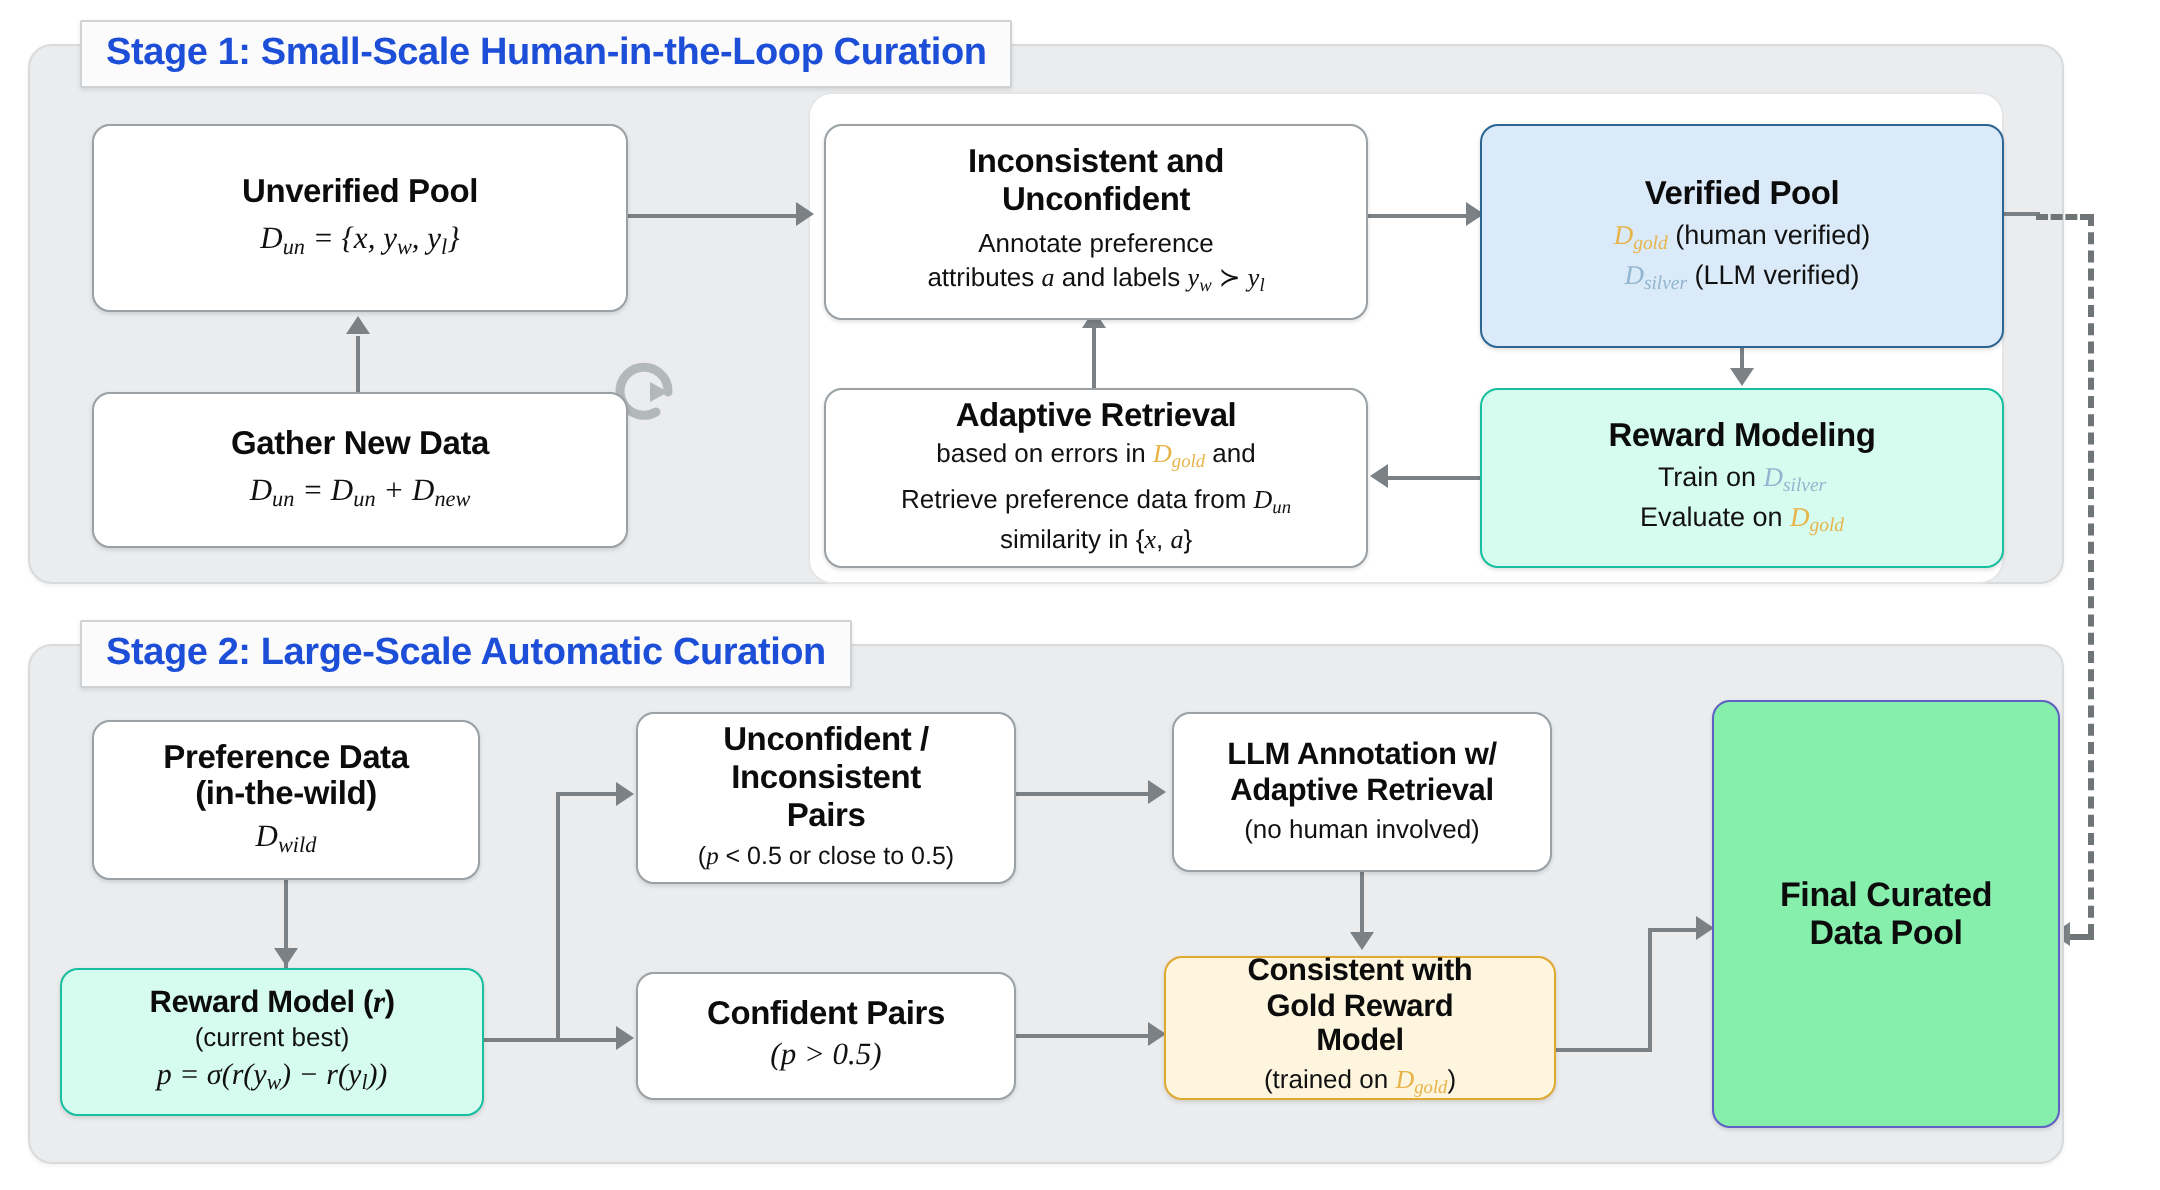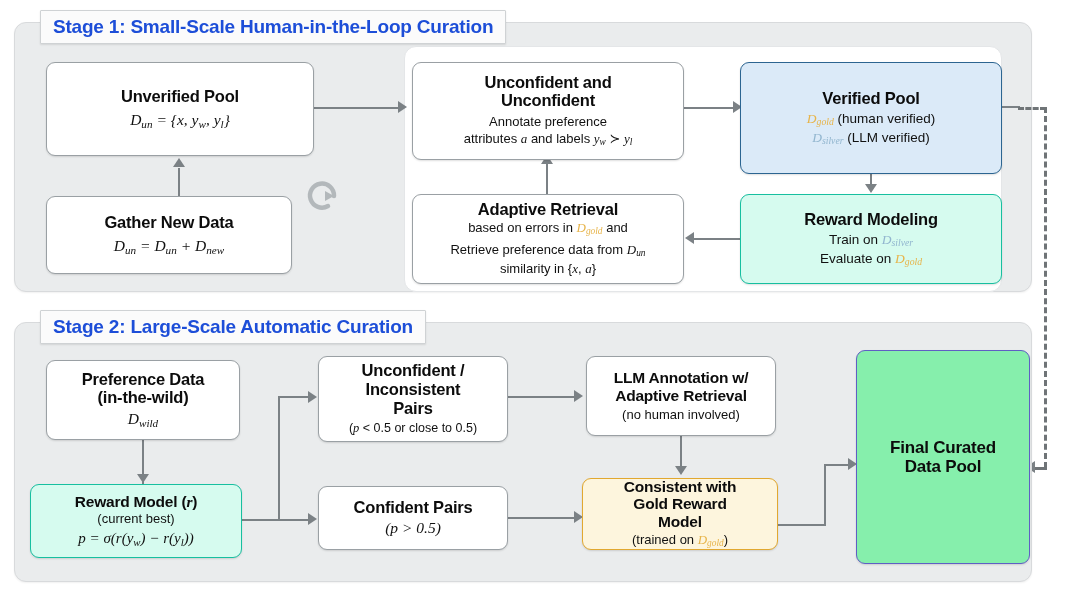--- a/index.html
+++ b/index.html
@@ -93,21 +93,21 @@
 
   
   .blue-node{background:#dbeaf8;border-color:#2c6591;}
   .blue-node .title{color:#0b0b0b;}
   .mint-node{background:#d6fbef;border-color:#17bfa0;}
   .yellow-node{background:#fdf5dd;border-color:#e1a830;}
   .lav-node{background:#86efac;border-color:#5f5fc4;}
 
   
   #unverified-pool{left:46px;top:62px;width:268px;height:94px;}
-  #gather-new-data{left:46px;top:196px;width:246px;height:78px;}
+  #gather-new-data{left:46px;top:196px;width:268px;height:78px;}
   #inner-group-1{left:404px;top:46px;width:596px;height:244px;}
   #verification-annotation{left:412px;top:62px;width:272px;height:98px;}
   #adaptive-retrieval{left:412px;top:194px;width:272px;height:90px;}
   #verified-pool{left:740px;top:62px;width:262px;height:112px;}
   #reward-modeling{left:740px;top:194px;width:262px;height:90px;}
 
   
   #preference-data{left:46px;top:360px;width:194px;height:80px;}
   #reward-model{left:30px;top:484px;width:212px;height:74px;}
   #unconfident-pairs{left:318px;top:356px;width:190px;height:86px;}
@@ -184,21 +184,21 @@
   </div>
 
   <div class="node" id="gather-new-data">
     <div class="title">Gather New Data</div>
     <div class="formula">
       <em class="mi">D</em><span class="sub-ix">un</span> = <em class="mi">D</em><span class="sub-ix">un</span> + <em class="mi">D</em><span class="sub-ix">new</span>
     </div>
   </div>
 
   <div class="node" id="verification-annotation">
-    <div class="title">Unconfident and</div>
+    <div class="title">Inconsistent and</div>
     <div class="title">Unconfident</div>
     <div class="sub">Annotate preference</div>
     <div class="sub" style="margin-top:1px;">
       attributes <em class="mi">a</em> and labels <em class="mi">y</em><span class="sub-ix">w</span> ≻ <em class="mi">y</em><span class="sub-ix">l</span>
     </div>
   </div>
 
   <div class="node" id="adaptive-retrieval">
     <div class="title">Adaptive Retrieval</div>
     <div class="sub" style="margin-top:1px;">

